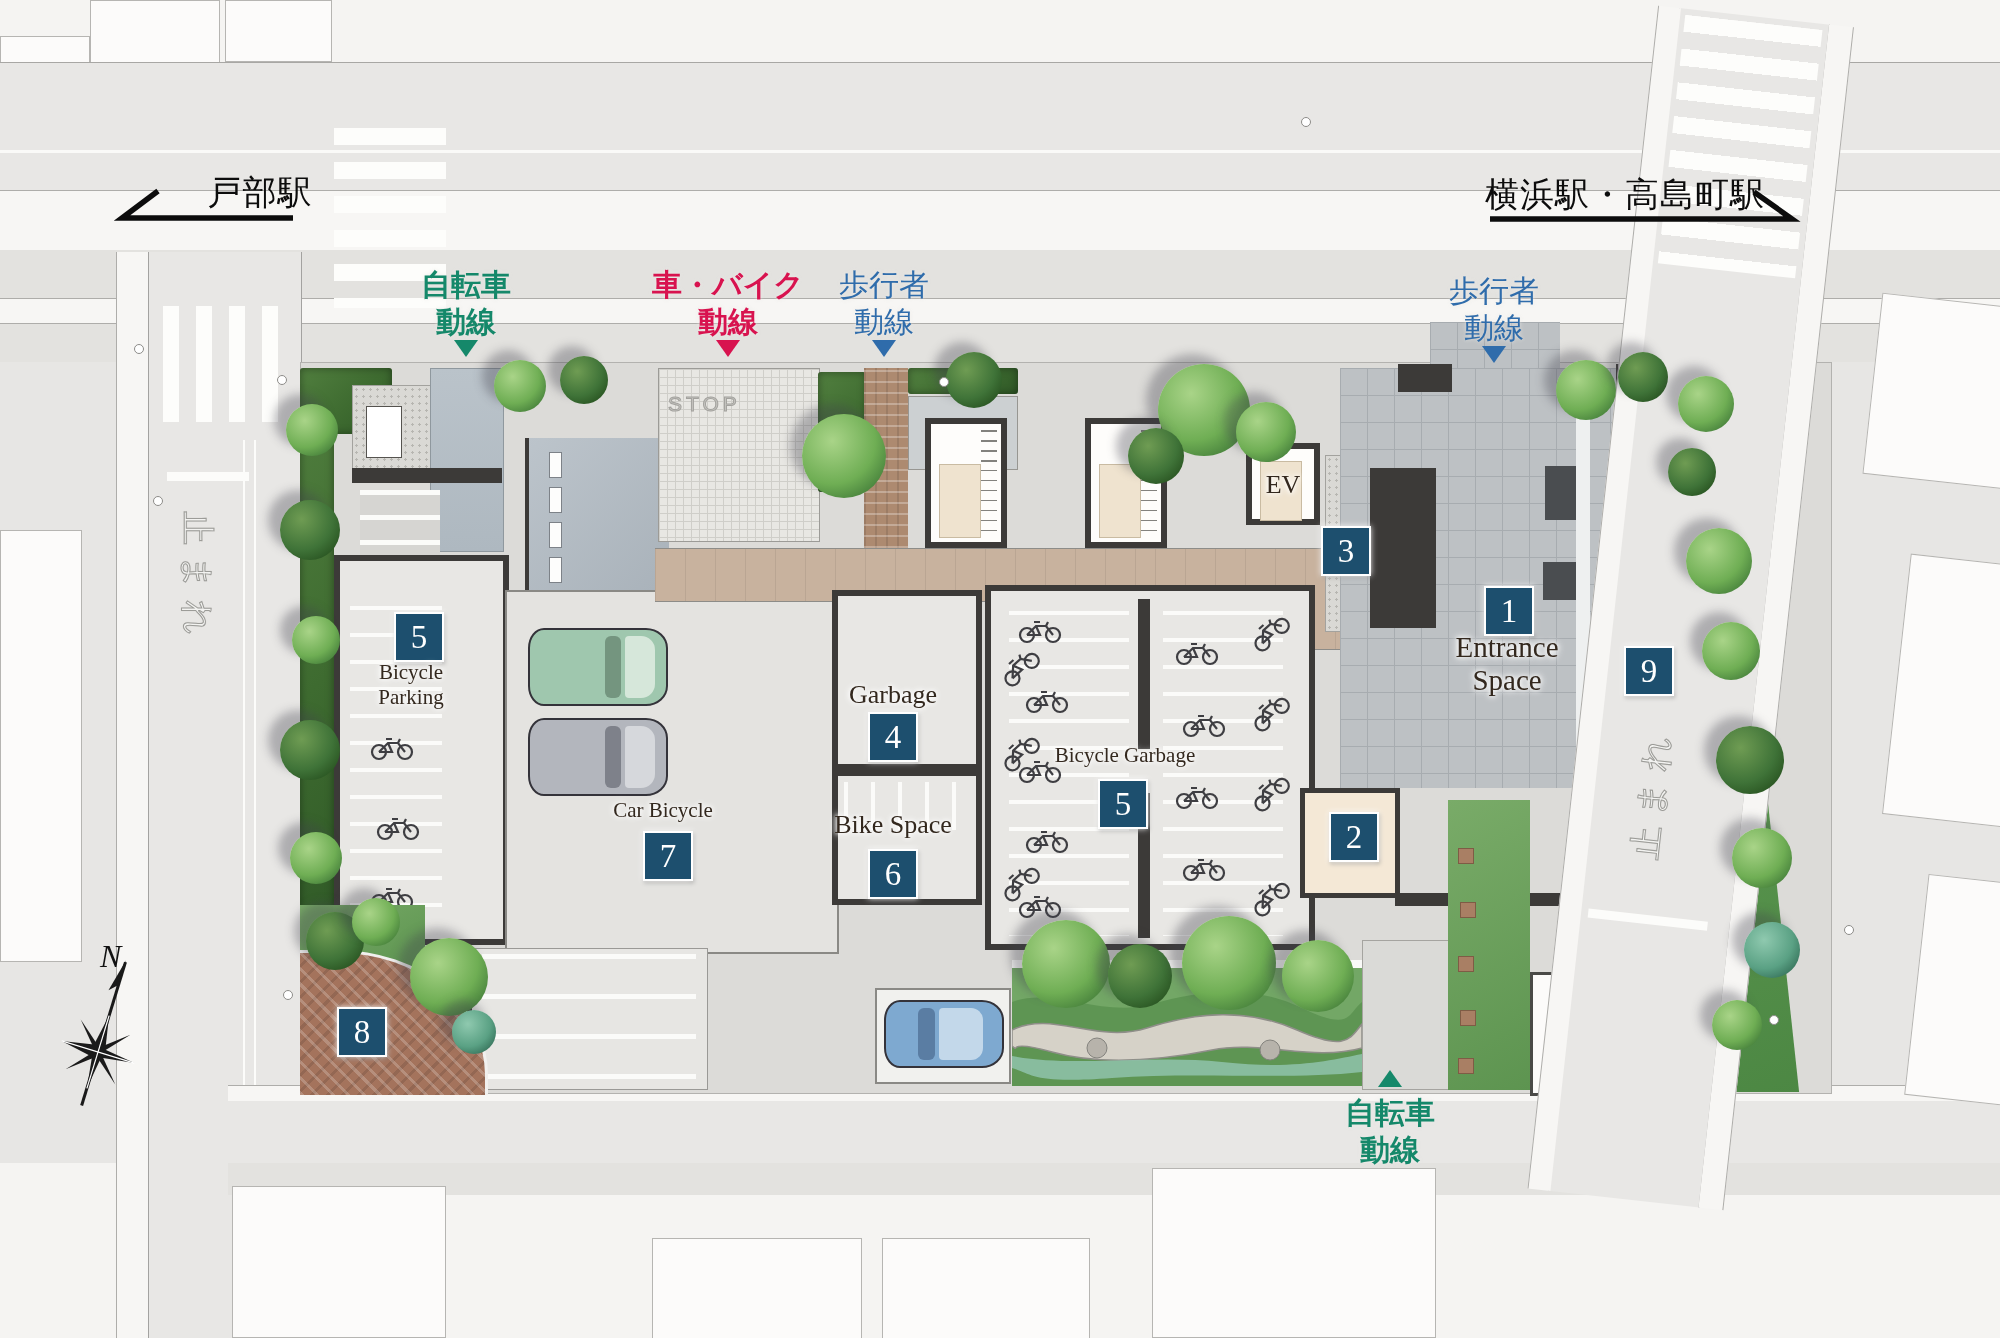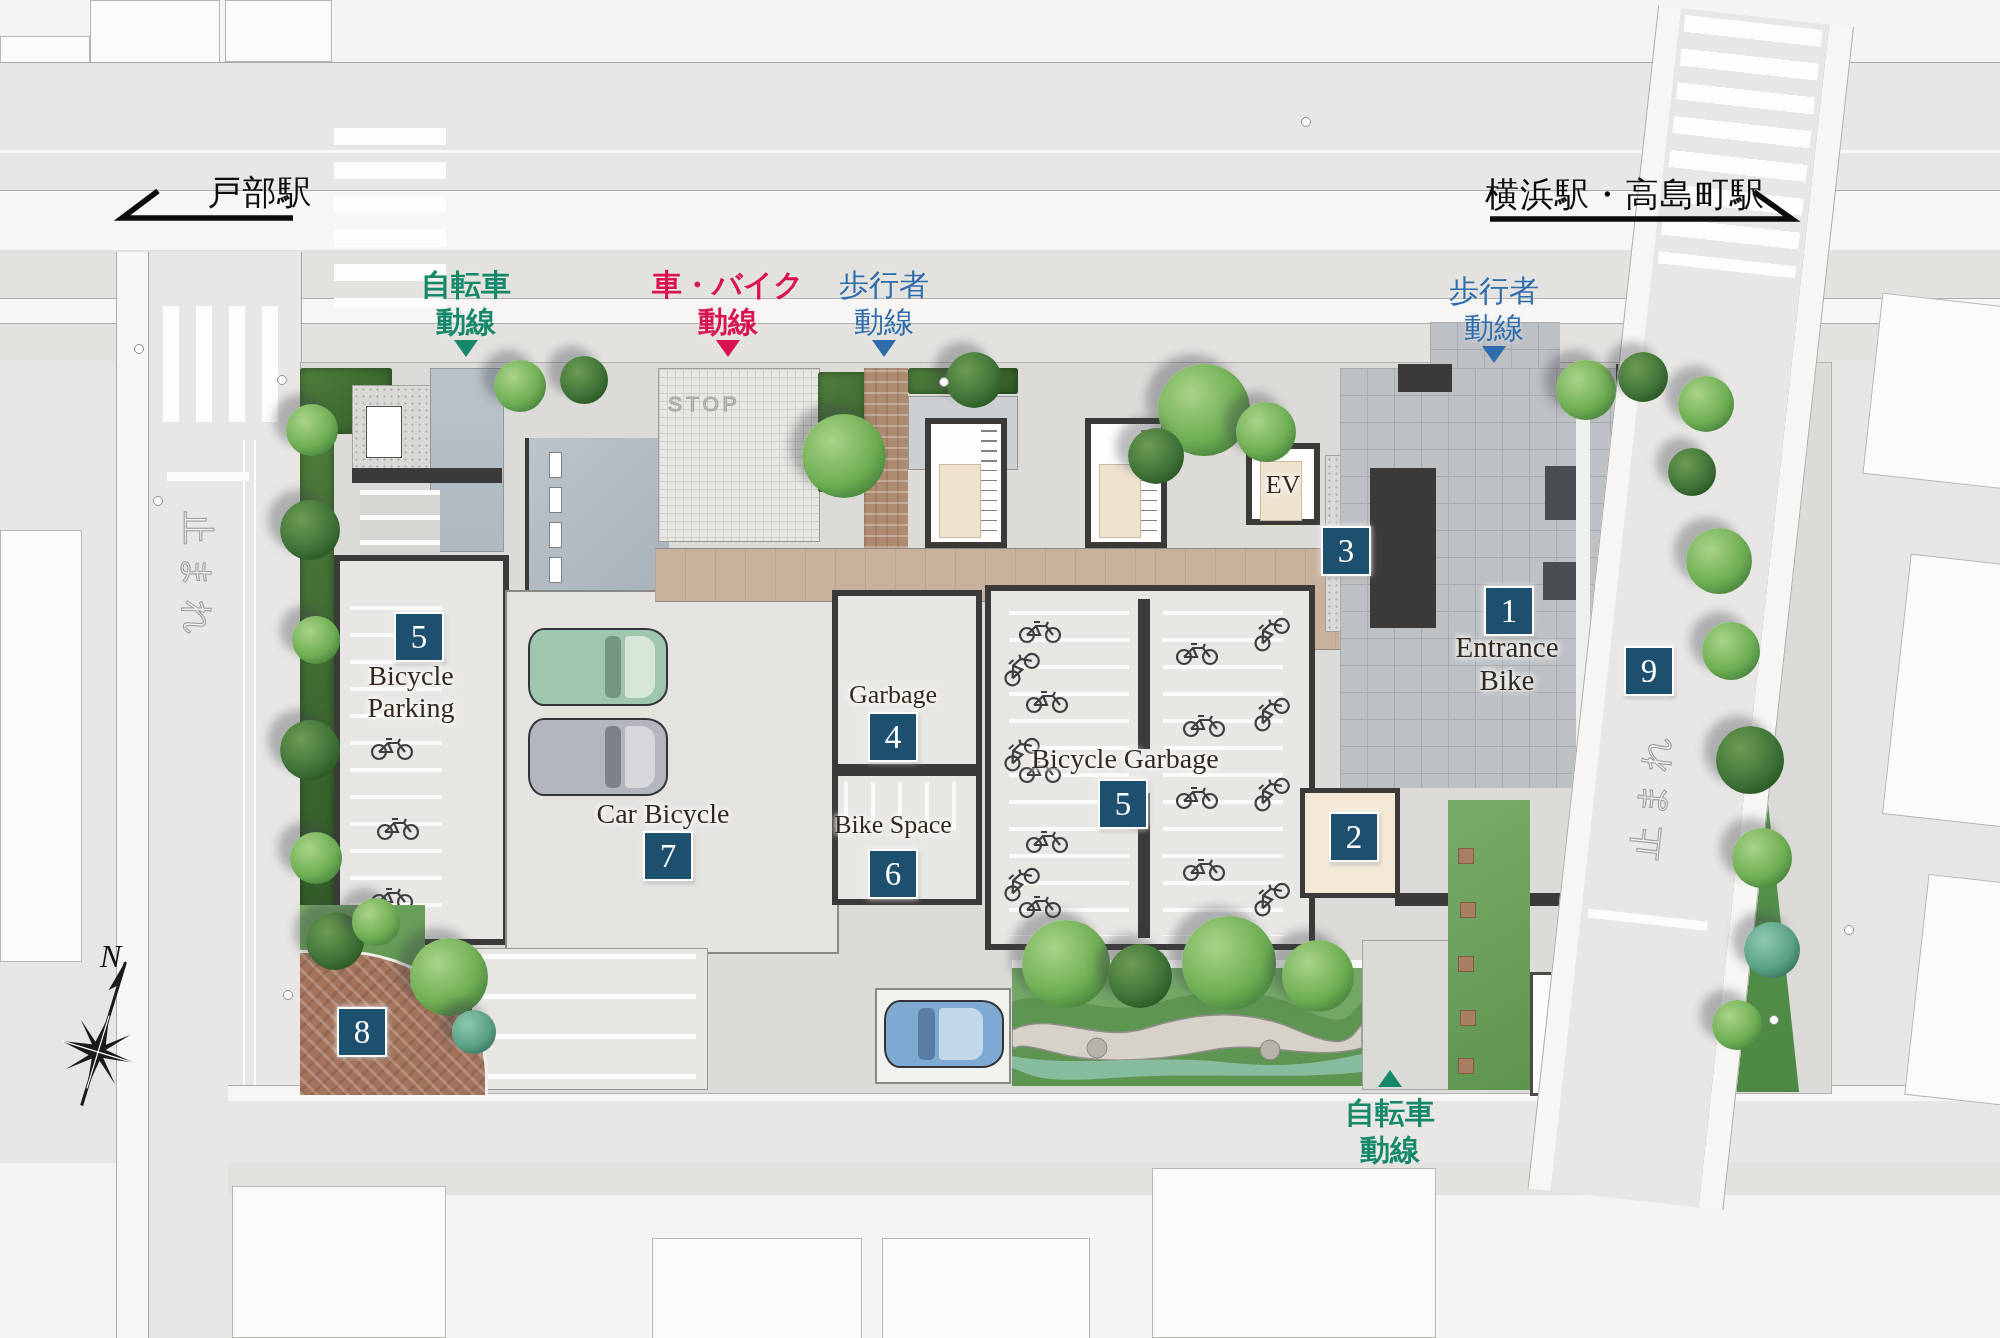--- a/index.html
+++ b/index.html
@@ -59,21 +59,21 @@
      box-shadow:-12px -10px 10px rgba(66,66,76,.35);}
   .tree.dark{background:radial-gradient(circle at 36% 32%,#6f9c53,#3f7338 55%,#27511f 85%);}
   .tree.teal{background:radial-gradient(circle at 36% 32%,#8fc9af,#5aa184 55%,#336e57 85%);}
   .paver{position:absolute;width:14px;height:14px;background:#a97f64;border:1px solid #7e5c45;}
   .car{position:absolute;border:2px solid #34333a;border-radius:16px 22px 22px 16px/20px;}
   .car .glass{position:absolute;top:6px;bottom:6px;border-radius:6px;}
   
   .badge{position:absolute;width:46px;height:46px;background:#1d4f6e;border:2px solid #fff;
      box-shadow:0 0 6px rgba(255,255,255,.95),1px 2px 4px rgba(0,0,0,.3);color:#fff;
      font-size:33px;display:flex;align-items:center;justify-content:center;box-sizing:content-box;}
-  .elabel{position:absolute;font-size:28px;color:#33281e;white-space:nowrap;text-align:center;
+  .elabel{position:absolute;font-size:21px;color:#33281e;white-space:nowrap;text-align:center;
      text-shadow:0 0 4px #fff,0 0 7px #fff,0 0 10px #fff;}
   .station{position:absolute;font-size:34px;color:#0c0c0c;white-space:nowrap;text-align:center;letter-spacing:1px;}
   .flow{position:absolute;font-size:30px;line-height:37px;text-align:center;white-space:nowrap;
      text-shadow:0 0 4px rgba(236,234,231,.9);}
   .tri-down{position:absolute;width:0;height:0;border-left:12px solid transparent;border-right:12px solid transparent;border-top:17px solid;}
   .tri-up{position:absolute;width:0;height:0;border-left:12px solid transparent;border-right:12px solid transparent;border-bottom:17px solid;}
   .c-green{color:#15886a;font-weight:bold;}.b-green{border-top-color:#15886a;border-bottom-color:#15886a;}
   .c-red{color:#d8134f;}.b-red{border-top-color:#d8134f;}
   .c-blue{color:#2f6cab;}.b-blue{border-top-color:#2f6cab;}
   .legend{position:absolute;font-size:24px;color:#111;white-space:nowrap;}
@@ -325,21 +325,21 @@
   <div class="elabel" style="left:331px;top:660px;width:160px;">
     <div>Bicycle</div>
     <div>Parking</div>
   </div>
   <div class="elabel" style="left:563px;top:798px;width:200px;">Car Bicycle</div>
   <div class="elabel" style="left:828px;top:680px;width:130px;font-size:26px;">Garbage</div>
   <div class="elabel" style="left:808px;top:810px;width:170px;font-size:26px;">Bike Space</div>
   <div class="elabel" style="left:1020px;top:743px;width:210px;">Bicycle Garbage</div>
   <div class="elabel" style="left:1407px;top:631px;width:200px;font-size:29px;">
     <div>Entrance</div>
-    <div>Bike</div>
+    <div>Space</div>
   </div>
 
   <div class="station" style="left:150px;top:170px;width:220px;">戸部駅</div>
   <div class="station" style="left:1455px;top:172px;width:310px;text-align:right;">横浜駅・高島町駅</div>
   <svg class="abs" style="left:0;top:0;width:2000px;height:300px;pointer-events:none;">
     <path d="M293 218 L122 218 L158 191" stroke="#0c0c0c" stroke-width="5.5" fill="none"></path>
     <path d="M1490 219 L1792 219 L1754 192" stroke="#0c0c0c" stroke-width="5.5" fill="none"></path>
   </svg>
 
   <div class="flow c-green" style="left:386px;top:266px;width:160px;">

